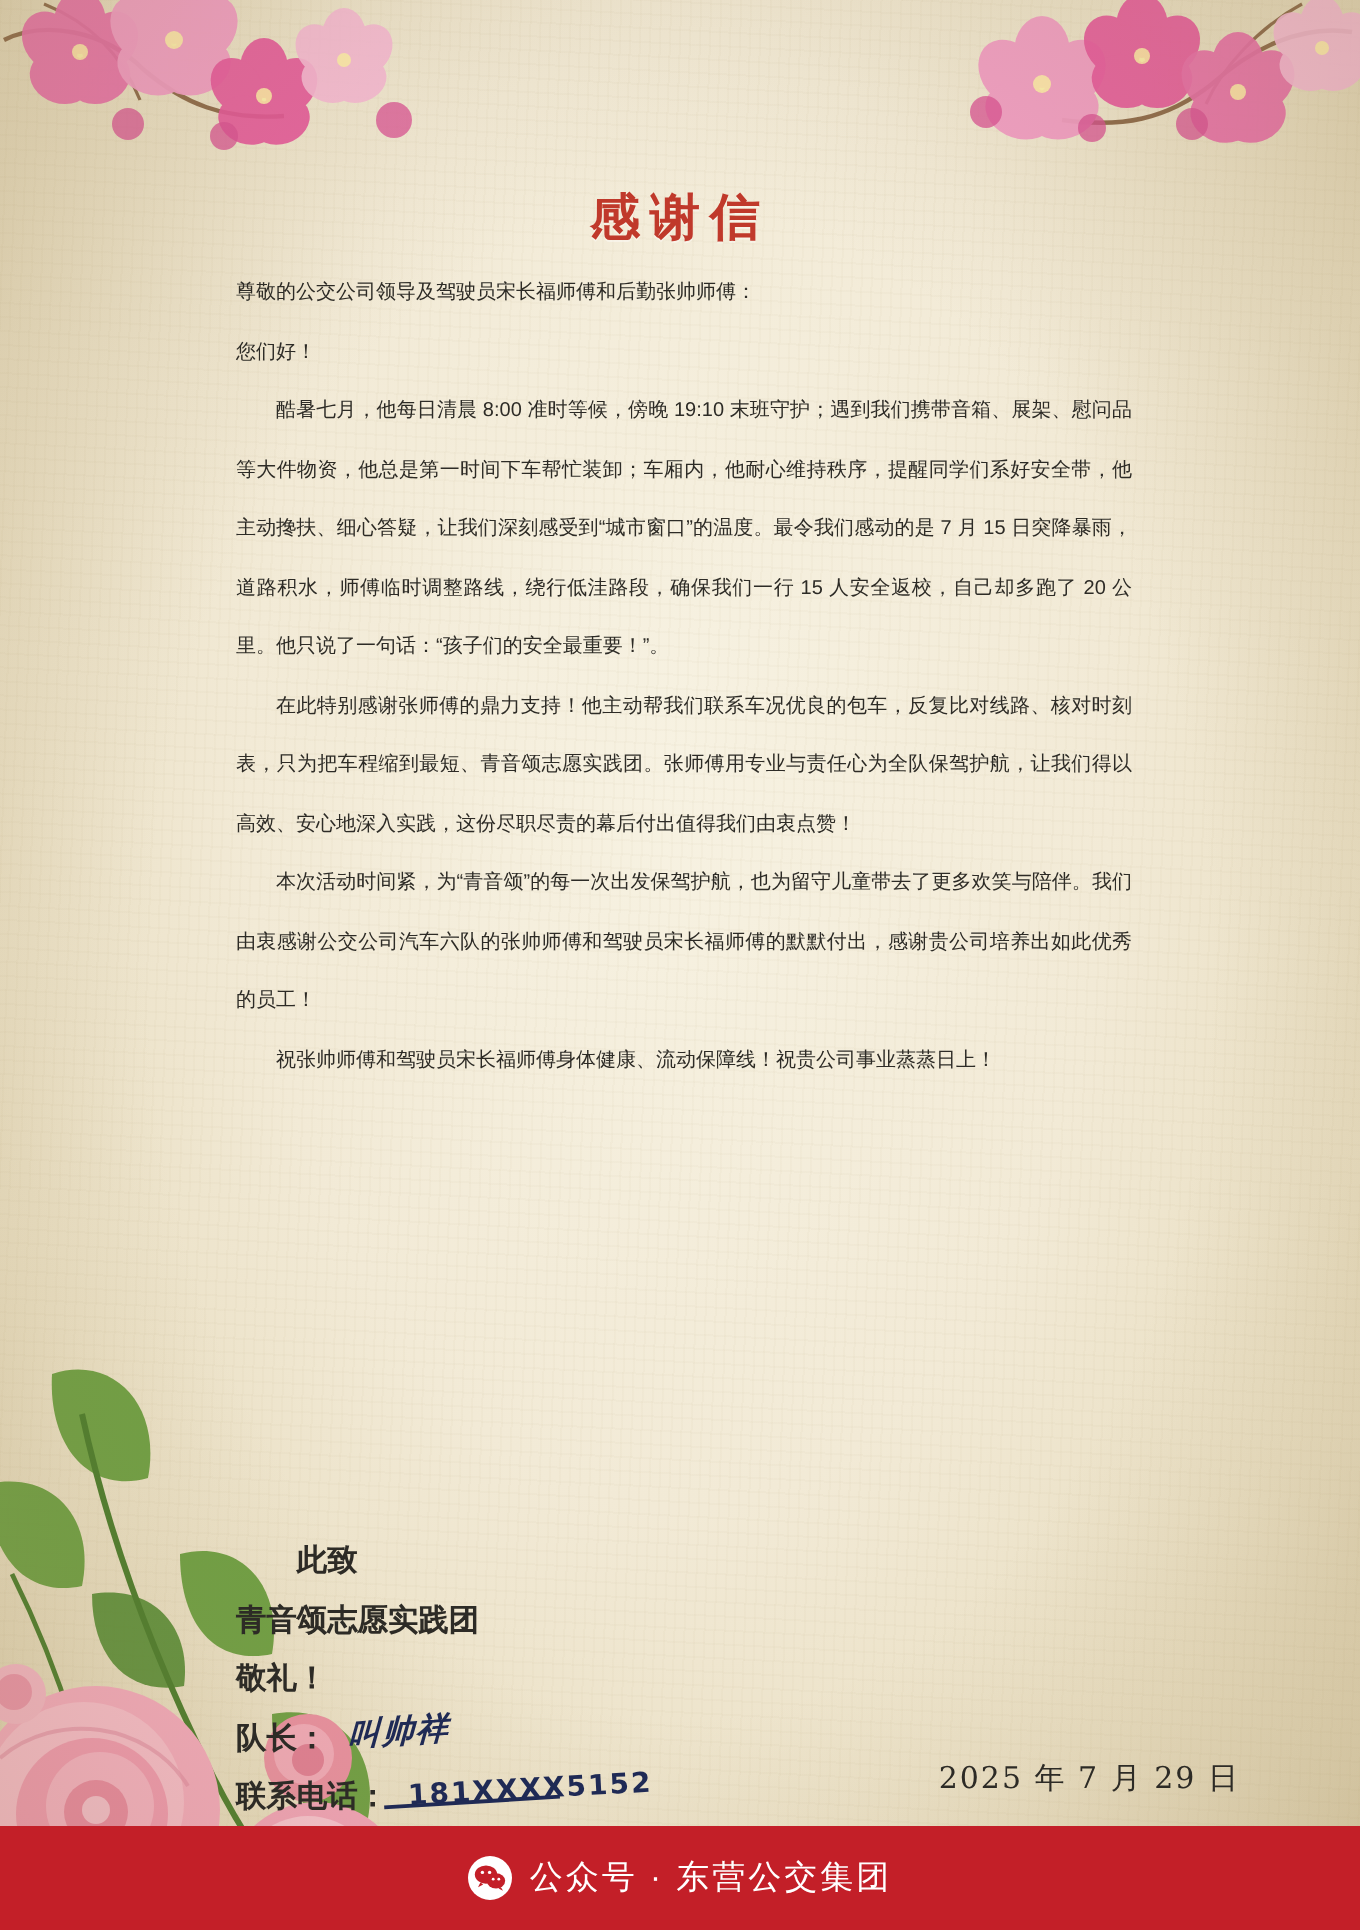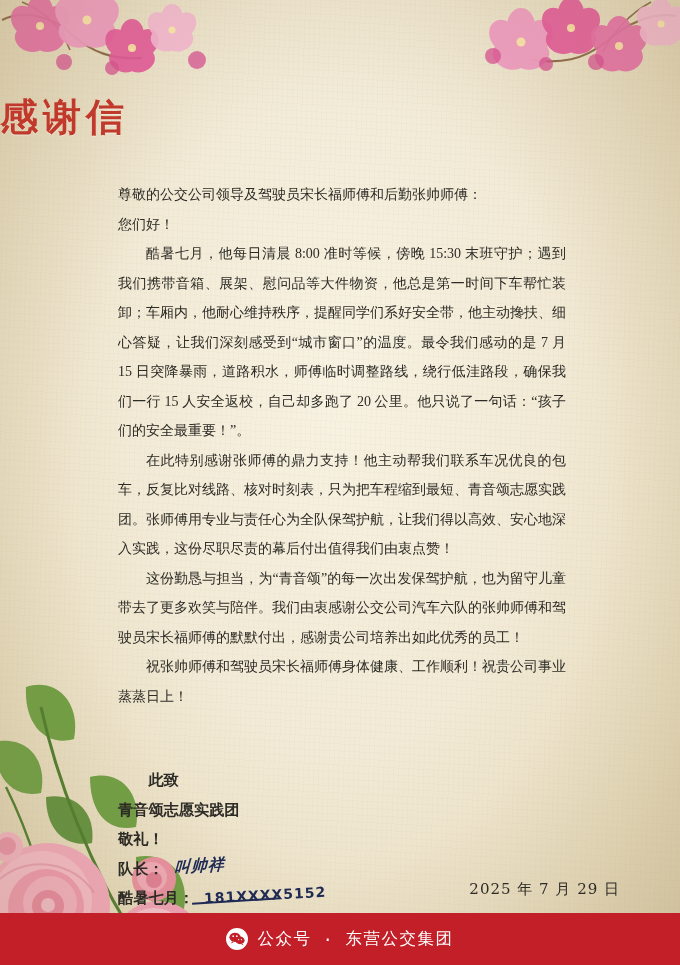--- a/index.html
+++ b/index.html
@@ -53,40 +53,39 @@
     position: absolute;
     left: 0;
     top: 0;
     width: 680px;
     height: 965px;
   }
   .title {
     position: absolute;
     left: 0; right: 0;
     top: 92px;
-    text-align: left;
+    text-align: center;
     font-family: "DejaVu Serif", serif;
-    font-size: 38px;
+    font-size: 25px;
     font-weight: bold;
     letter-spacing: 5px;
     color: #c0392b;
     text-shadow: 0 1px 0 rgba(255,255,255,0.4);
   }
   .body-text {
     position: absolute;
     left: 118px;
     top: 132px;
     width: 448px;
-    font-family: Liberation Serif, serif;
-    font-size: 14px;
+    font-family: Liberation Sans, sans-serif;
+    font-size: 10px;
     line-height: 29.5px;
     color: #2d2b26;
     text-align: justify;
     text-justify: inter-ideograph;
-    margin-top: 48px;
   }
   .body-text p {
     margin: 0;
   }
   .indent2 { text-indent: 2em; }
 
   .sign-block {
     position: absolute;
     left: 118px;
     top: 766px;
@@ -161,21 +160,21 @@
     width: 22px;
     height: 22px;
     border-radius: 50%;
     background: #ffffff;
     display: flex;
     align-items: center;
     justify-content: center;
   }
   .footer-icon svg { display: block; }
   .footer-text {
-    font-family: Liberation Mono, monospace;
+    font-family: Liberation Sans, sans-serif;
     font-size: 16.5px;
     letter-spacing: 1.5px;
   }
 </style>
 </head>
 <body>
 
 <div class="page">
   <div class="paper-texture"></div>
 
@@ -338,36 +337,36 @@
   </svg>
 
   <div class="vignette"></div>
 
   <div class="letter">
     <div class="title">感谢信</div>
 
     <div class="body-text">
       <p>尊敬的公交公司领导及驾驶员宋长福师傅和后勤张帅师傅：</p>
       <p>您们好！</p>
-      <p class="indent2">酷暑七月，他每日清晨 8:00 准时等候，傍晚 15:30 末班守护；遇到我们携带音箱、展架、慰问品等大件物资，他总是第一时间下车帮忙装卸；车厢内，他耐心维持秩序，提醒同学们系好安全带，他主动搀扶、细心答疑，让我们深刻感受到“城市窗口”的温度。最令我们感动的是 7 月 15 日突降暴雨，道路积水，师傅临时调整路线，绕行低洼路段，确保我们一行 15 人安全返校，自己却多跑了 20 公里。他只说了一句话：“孩子们的安全最重要！”。</p>
+      <p class="indent2">酷暑七月，他每日清晨 8:00 准时等候，傍晚 19:10 末班守护；遇到我们携带音箱、展架、慰问品等大件物资，他总是第一时间下车帮忙装卸；车厢内，他耐心维持秩序，提醒同学们系好安全带，他主动搀扶、细心答疑，让我们深刻感受到“城市窗口”的温度。最令我们感动的是 7 月 15 日突降暴雨，道路积水，师傅临时调整路线，绕行低洼路段，确保我们一行 15 人安全返校，自己却多跑了 20 公里。他只说了一句话：“孩子们的安全最重要！”。</p>
       <p class="indent2">在此特别感谢张师傅的鼎力支持！他主动帮我们联系车况优良的包车，反复比对线路、核对时刻表，只为把车程缩到最短、青音颂志愿实践团。张师傅用专业与责任心为全队保驾护航，让我们得以高效、安心地深入实践，这份尽职尽责的幕后付出值得我们由衷点赞！</p>
-      <p class="indent2">这份勤恳与担当，为“青音颂”的每一次出发保驾护航，也为留守儿童带去了更多欢笑与陪伴。我们由衷感谢公交公司汽车六队的张帅师傅和驾驶员宋长福师傅的默默付出，感谢贵公司培养出如此优秀的员工！</p>
-      <p class="indent2">祝张帅师傅和驾驶员宋长福师傅身体健康、工作顺利！祝贵公司事业蒸蒸日上！</p>
+      <p class="indent2">本次活动时间紧，为“青音颂”的每一次出发保驾护航，也为留守儿童带去了更多欢笑与陪伴。我们由衷感谢公交公司汽车六队的张帅师傅和驾驶员宋长福师傅的默默付出，感谢贵公司培养出如此优秀的员工！</p>
+      <p class="indent2">祝张帅师傅和驾驶员宋长福师傅身体健康、流动保障线！祝贵公司事业蒸蒸日上！</p>
     </div>
 
     <div class="sign-block">
       <div class="indent2">此致</div>
       <div>青音颂志愿实践团</div>
       <div>敬礼！</div>
       <div class="sign-row">
         <span>队长：</span>
         <span class="handwrite">叫帅祥</span>
       </div>
       <div class="sign-row">
-        <span>酷暑七月：</span>
+        <span>联系电话：</span>
         <span class="phone-hand">181XXXX5152</span>
         <span class="phone-strike"></span>
       </div>
     </div>
 
     <div class="date">2025 年 7 月 29 日</div>
   </div>
 
   <div class="footer">
     <span class="footer-icon">

